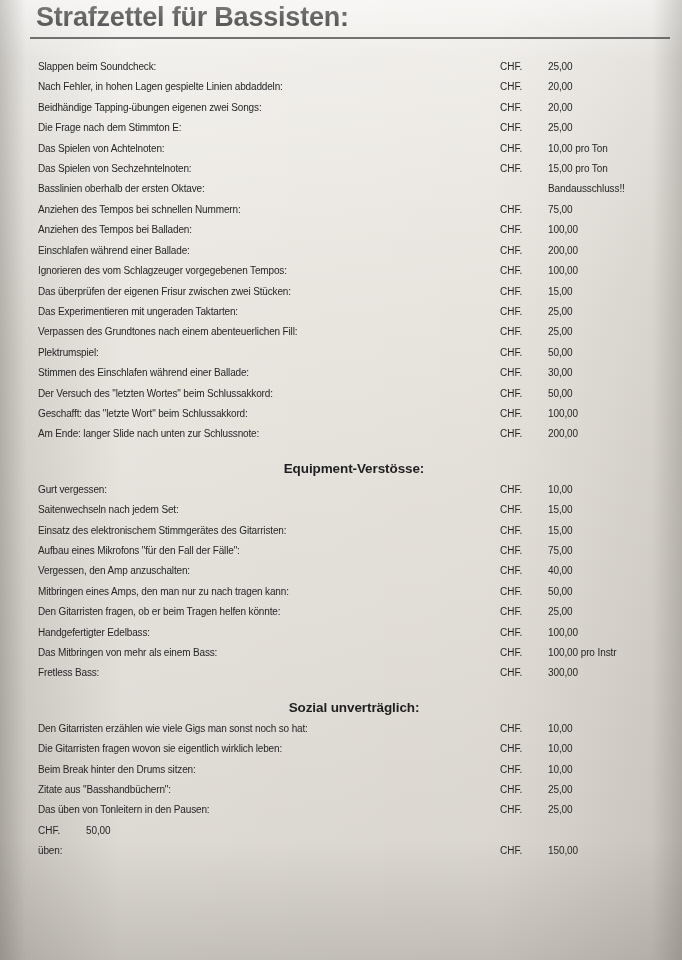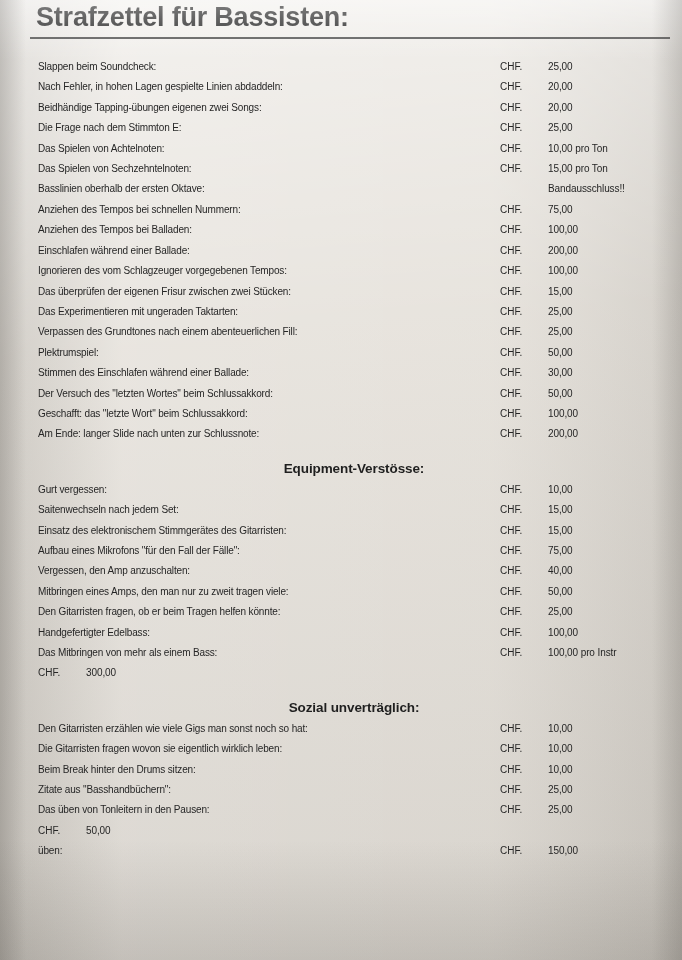--- a/index.html
+++ b/index.html
@@ -250,40 +250,41 @@
               <span class="desc">Aufbau eines Mikrofons "für den Fall der Fälle":</span>
               <span class="cur">CHF.</span>
               <span class="amt">75,00</span>
             </div>
             <div class="row">
               <span class="desc">Vergessen, den Amp anzuschalten:</span>
               <span class="cur">CHF.</span>
               <span class="amt">40,00</span>
             </div>
             <div class="row">
-              <span class="desc">Mitbringen eines Amps, den man nur zu zweit tragen viele:</span>
+              <span class="desc">Mitbringen eines Amps, den man nur zu nach tragen kann:</span>
               <span class="cur">CHF.</span>
               <span class="amt">50,00</span>
             </div>
             <div class="row">
               <span class="desc">Den Gitarristen fragen, ob er beim Tragen helfen könnte:</span>
               <span class="cur">CHF.</span>
               <span class="amt">25,00</span>
             </div>
             <div class="row">
               <span class="desc">Handgefertigter Edelbass:</span>
               <span class="cur">CHF.</span>
               <span class="amt">100,00</span>
             </div>
             <div class="row">
               <span class="desc">Das Mitbringen von mehr als einem Bass:</span>
               <span class="cur">CHF.</span>
               <span class="amt">100,00 pro Instr</span>
             </div>
             <div class="row">
+              <span class="desc">Fretless Bass:</span>
               <span class="cur">CHF.</span>
               <span class="amt">300,00</span>
             </div>
           </div>
         </div>
         <div class="section">
           <div class="section-heading">Sozial unverträglich:</div>
           <div class="rows">
             <div class="row">
               <span class="desc">Den Gitarristen erzählen wie viele Gigs man sonst noch so hat:</span>

